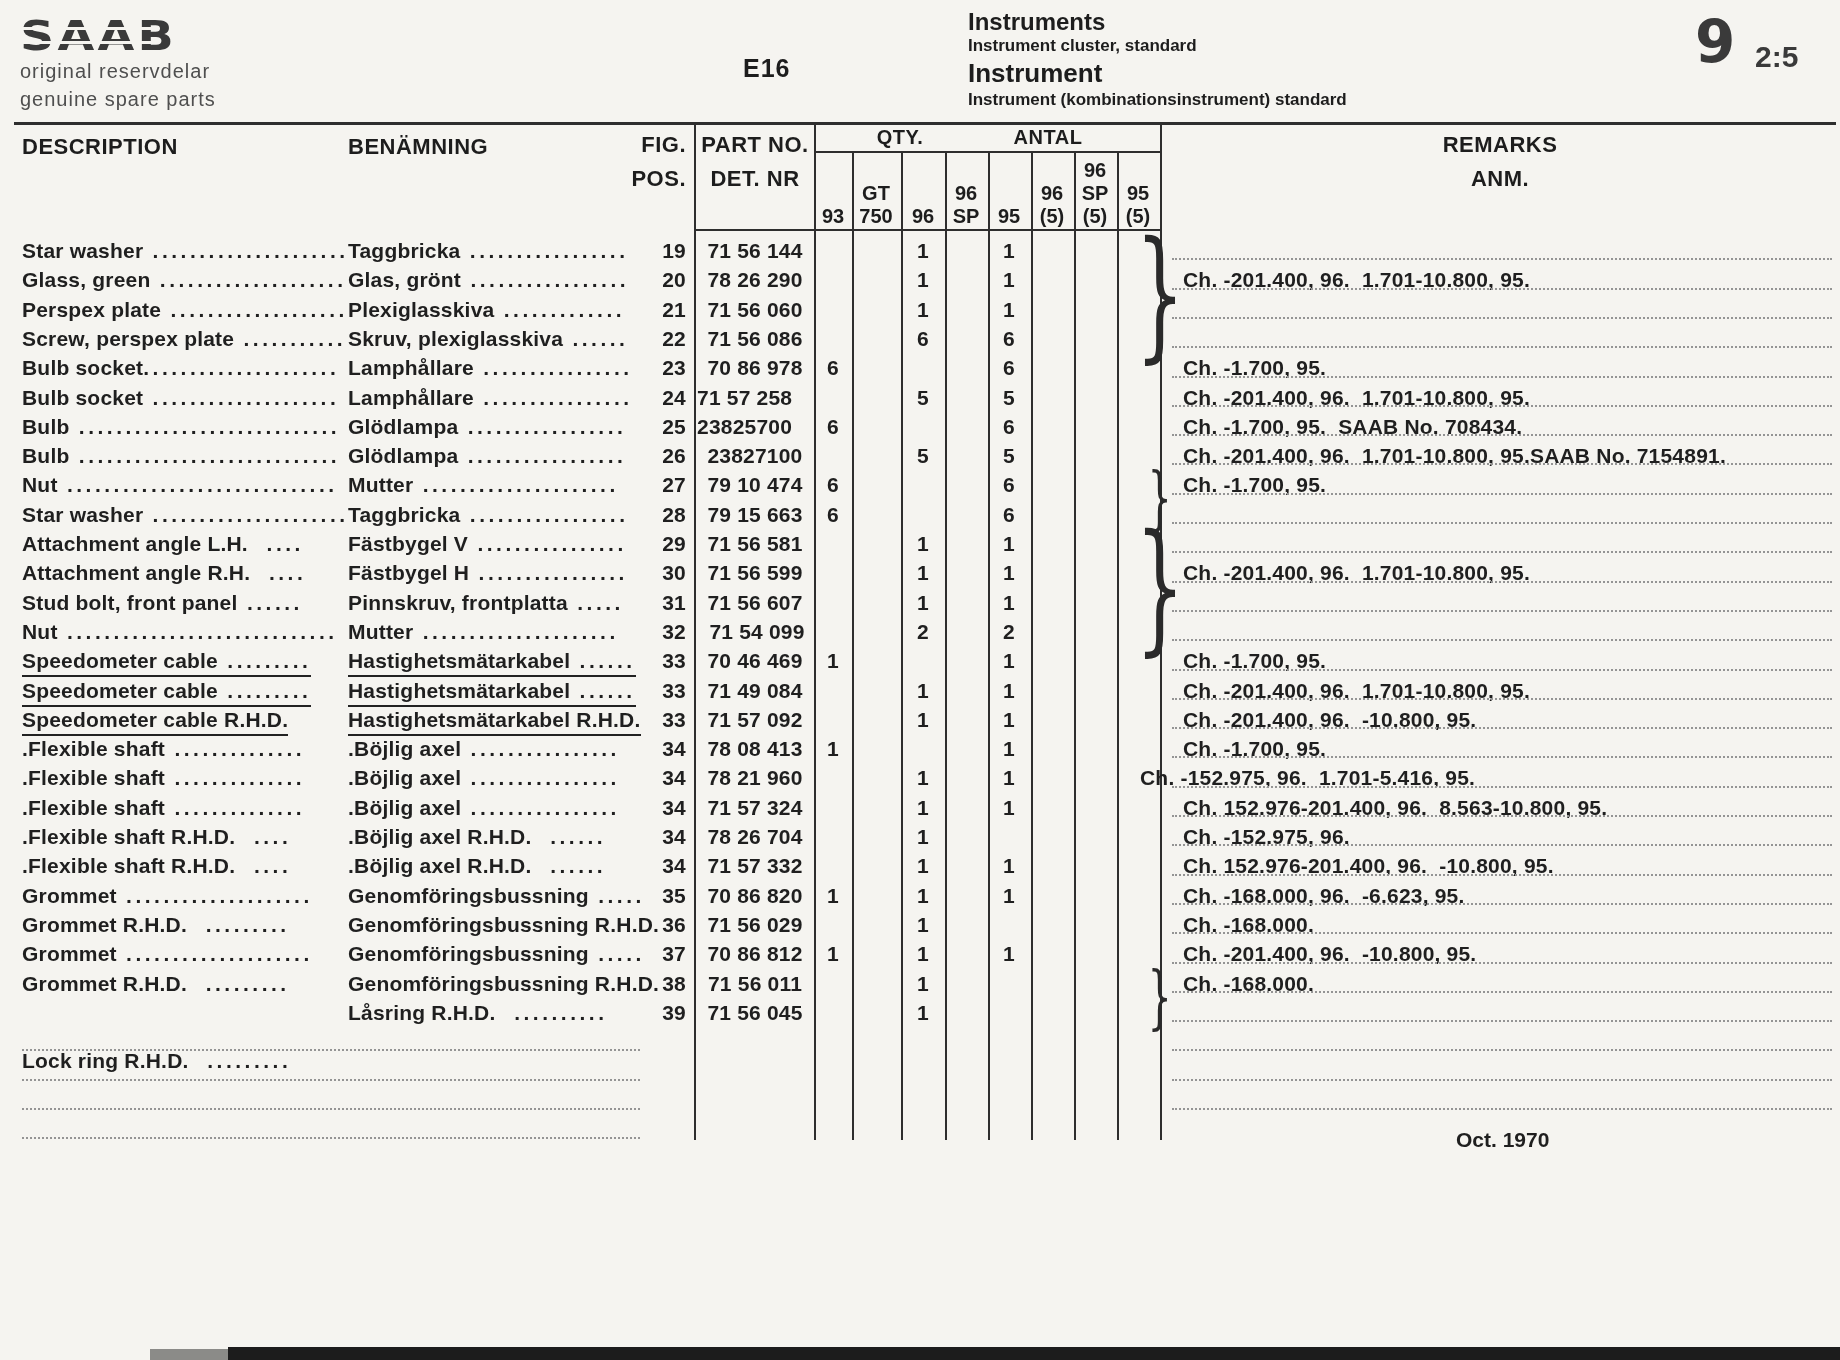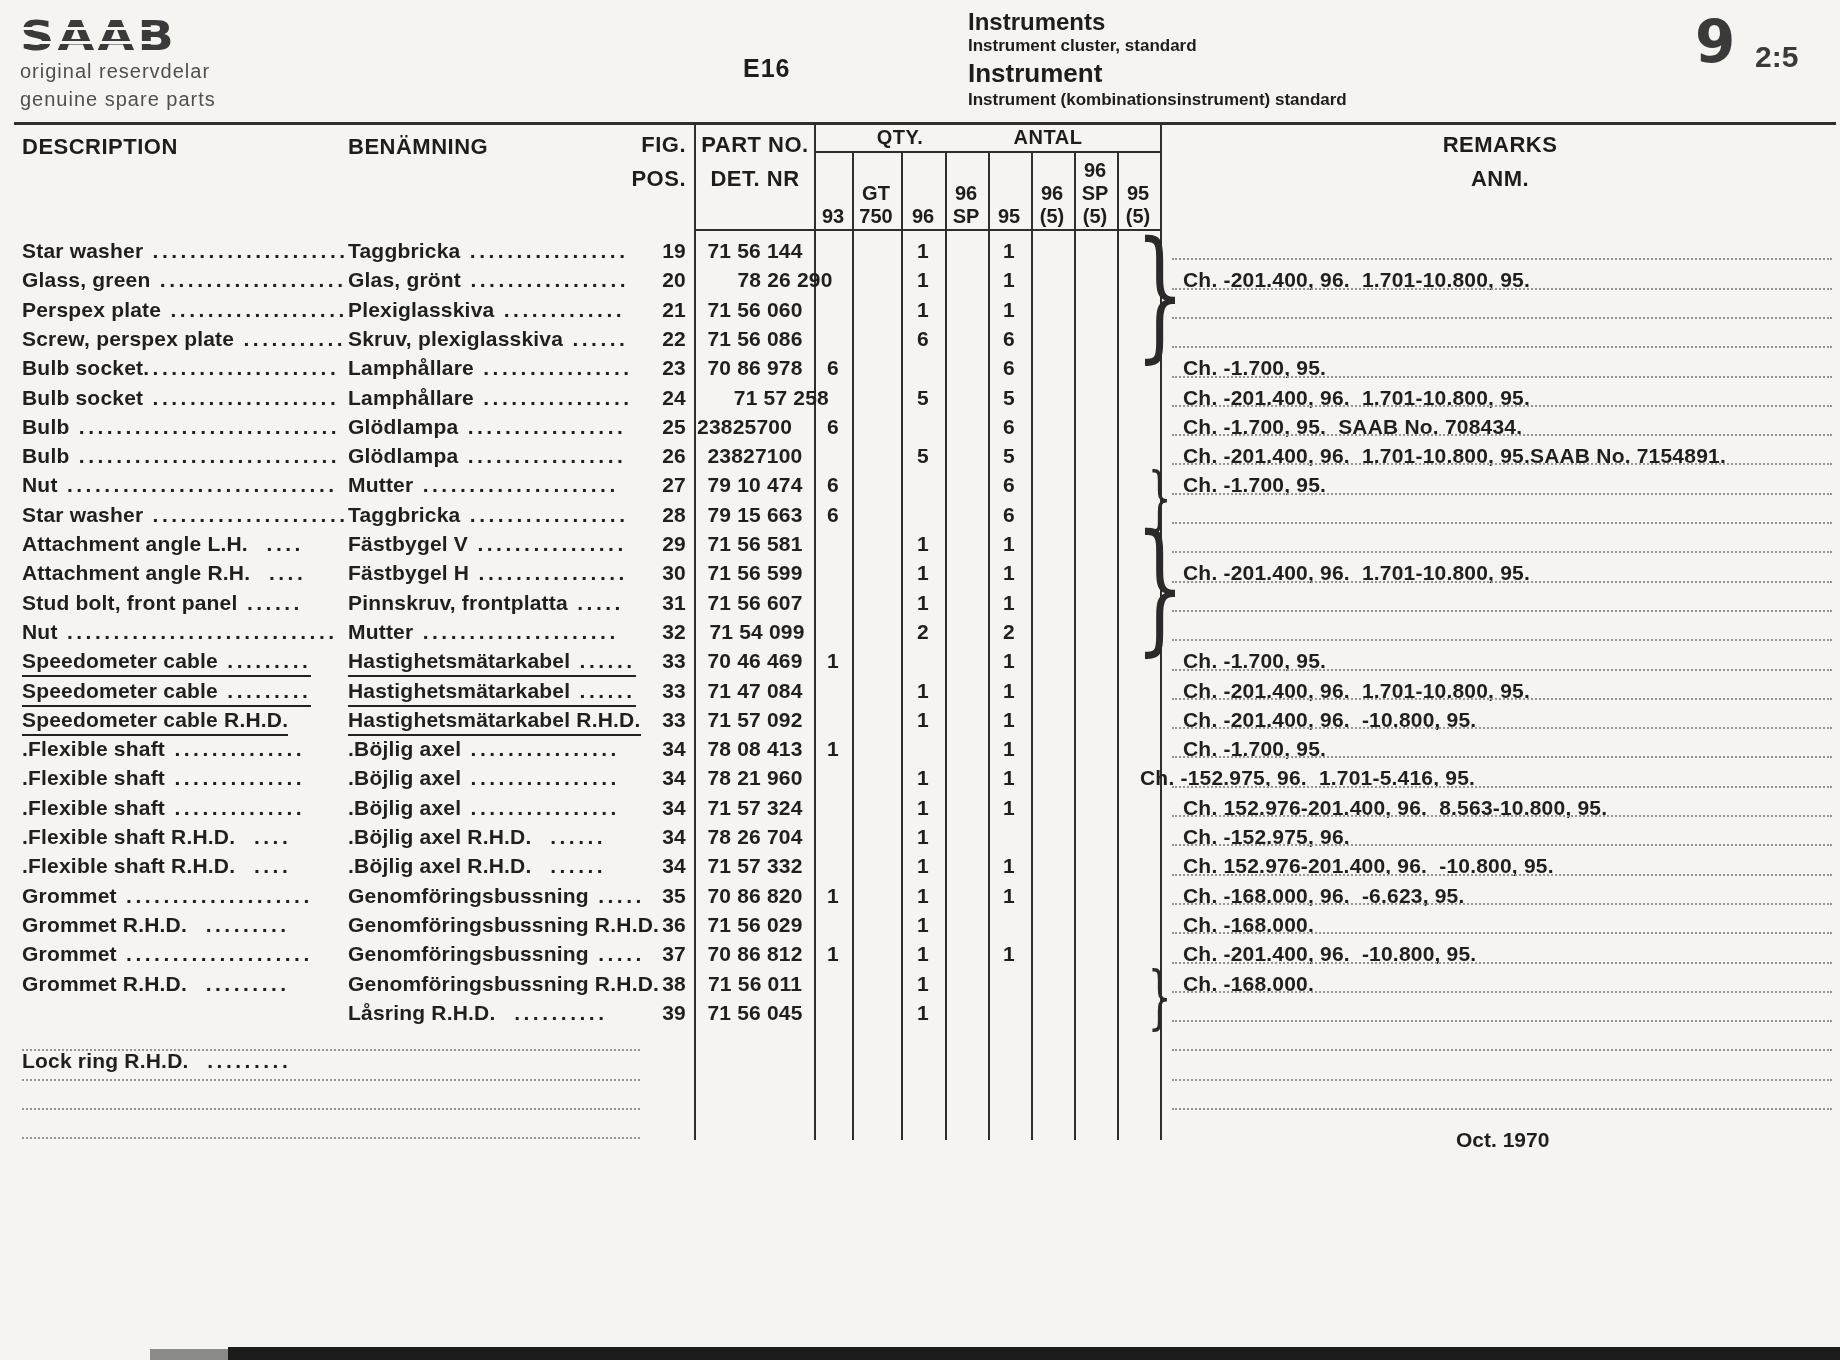--- a/index.html
+++ b/index.html
@@ -88,21 +88,21 @@
 (5)</div>
       <div class="cell" style="left: 22px; top: 236px;">Star washer<span class="dots"> .....................</span></div>
       <div class="cell" style="left: 348px; top: 236px;">Taggbricka<span class="dots"> .................</span></div>
       <div class="cell" style="left: 606px; top: 236px; width: 80px; text-align: right;">19</div>
       <div class="cell" style="left: 697px; top: 236px; width: 116px; text-align: center;">71 56 144</div>
       <div class="cell" style="left: 903px; top: 236px; width: 40px; text-align: center;">1</div>
       <div class="cell" style="left: 989px; top: 236px; width: 40px; text-align: center;">1</div>
       <div class="cell" style="left: 22px; top: 265.3px;">Glass, green<span class="dots"> ....................</span></div>
       <div class="cell" style="left: 348px; top: 265.3px;">Glas, grönt<span class="dots"> .................</span></div>
       <div class="cell" style="left: 606px; top: 265.3px; width: 80px; text-align: right;">20</div>
-      <div class="cell" style="left: 697px; top: 265.3px; width: 116px; text-align: center; margin-left: 30px;">78 26 290</div>
+      <div class="cell" style="left: 697px; top: 265.3px; width: 116px; text-align: center;">78 26 290</div>
       <div class="cell" style="left: 903px; top: 265.3px; width: 40px; text-align: center;">1</div>
       <div class="cell" style="left: 989px; top: 265.3px; width: 40px; text-align: center;">1</div>
       <div class="cell" style="left: 1183px; top: 265.3px;">Ch. -201.400, 96.  1.701-10.800, 95.</div>
       <div class="cell" style="left: 22px; top: 294.6px;">Perspex plate<span class="dots"> ...................</span></div>
       <div class="cell" style="left: 348px; top: 294.6px;">Plexiglasskiva<span class="dots"> .............</span></div>
       <div class="cell" style="left: 606px; top: 294.6px; width: 80px; text-align: right;">21</div>
       <div class="cell" style="left: 697px; top: 294.6px; width: 116px; text-align: center;">71 56 060</div>
       <div class="cell" style="left: 903px; top: 294.6px; width: 40px; text-align: center;">1</div>
       <div class="cell" style="left: 989px; top: 294.6px; width: 40px; text-align: center;">1</div>
       <div class="cell" style="left: 22px; top: 323.9px;">Screw, perspex plate<span class="dots"> ...........</span></div>
@@ -114,21 +114,21 @@
       <div class="cell" style="left: 22px; top: 353.2px;">Bulb socket<span class="dots">.....................</span></div>
       <div class="cell" style="left: 348px; top: 353.2px;">Lamphållare<span class="dots"> ................</span></div>
       <div class="cell" style="left: 606px; top: 353.2px; width: 80px; text-align: right;">23</div>
       <div class="cell" style="left: 697px; top: 353.2px; width: 116px; text-align: center;">70 86 978</div>
       <div class="cell" style="left: 813px; top: 353.2px; width: 40px; text-align: center;">6</div>
       <div class="cell" style="left: 989px; top: 353.2px; width: 40px; text-align: center;">6</div>
       <div class="cell" style="left: 1183px; top: 353.2px;">Ch. -1.700, 95.</div>
       <div class="cell" style="left: 22px; top: 382.5px;">Bulb socket<span class="dots"> ....................</span></div>
       <div class="cell" style="left: 348px; top: 382.5px;">Lamphållare<span class="dots"> ................</span></div>
       <div class="cell" style="left: 606px; top: 382.5px; width: 80px; text-align: right;">24</div>
-      <div class="cell" style="left: 725px; top: 382.5px; width: 104px; text-align: right;">71 57 258</div>
+      <div class="cell" style="left: 697px; top: 382.5px; width: 104px; text-align: left;">71 57 258</div>
       <div class="cell" style="left: 903px; top: 382.5px; width: 40px; text-align: center;">5</div>
       <div class="cell" style="left: 989px; top: 382.5px; width: 40px; text-align: center;">5</div>
       <div class="cell" style="left: 1183px; top: 382.5px;">Ch. -201.400, 96.  1.701-10.800, 95.</div>
       <div class="cell" style="left: 22px; top: 411.8px;">Bulb<span class="dots"> ............................</span></div>
       <div class="cell" style="left: 348px; top: 411.8px;">Glödlampa<span class="dots"> .................</span></div>
       <div class="cell" style="left: 606px; top: 411.8px; width: 80px; text-align: right;">25</div>
       <div class="cell" style="left: 697px; top: 411.8px; width: 116px; ">23825700</div>
       <div class="cell" style="left: 813px; top: 411.8px; width: 40px; text-align: center;">6</div>
       <div class="cell" style="left: 989px; top: 411.8px; width: 40px; text-align: center;">6</div>
       <div class="cell" style="left: 1183px; top: 411.8px;">Ch. -1.700, 95.  SAAB No. 708434.</div>
@@ -180,21 +180,21 @@
       <div class="cell u" style="left: 22px; top: 646.2px;">Speedometer cable<span class="dots"> .........</span></div>
       <div class="cell u" style="left: 348px; top: 646.2px;">Hastighetsmätarkabel<span class="dots"> ......</span></div>
       <div class="cell" style="left: 606px; top: 646.2px; width: 80px; text-align: right;">33</div>
       <div class="cell" style="left: 697px; top: 646.2px; width: 116px; text-align: center;">70 46 469</div>
       <div class="cell" style="left: 813px; top: 646.2px; width: 40px; text-align: center;">1</div>
       <div class="cell" style="left: 989px; top: 646.2px; width: 40px; text-align: center;">1</div>
       <div class="cell" style="left: 1183px; top: 646.2px;">Ch. -1.700, 95.</div>
       <div class="cell u" style="left: 22px; top: 675.5px;">Speedometer cable<span class="dots"> .........</span></div>
       <div class="cell u" style="left: 348px; top: 675.5px;">Hastighetsmätarkabel<span class="dots"> ......</span></div>
       <div class="cell" style="left: 606px; top: 675.5px; width: 80px; text-align: right;">33</div>
-      <div class="cell" style="left: 697px; top: 675.5px; width: 116px; text-align: center;">71 47 084</div>
+      <div class="cell" style="left: 697px; top: 675.5px; width: 116px; text-align: center;">71 49 084</div>
       <div class="cell" style="left: 903px; top: 675.5px; width: 40px; text-align: center;">1</div>
       <div class="cell" style="left: 989px; top: 675.5px; width: 40px; text-align: center;">1</div>
       <div class="cell" style="left: 1183px; top: 675.5px;">Ch. -201.400, 96.  1.701-10.800, 95.</div>
       <div class="cell u" style="left: 22px; top: 704.8px;">Speedometer cable R.H.D.</div>
       <div class="cell u" style="left: 348px; top: 704.8px;">Hastighetsmätarkabel R.H.D.</div>
       <div class="cell" style="left: 606px; top: 704.8px; width: 80px; text-align: right;">33</div>
       <div class="cell" style="left: 697px; top: 704.8px; width: 116px; text-align: center;">71 57 092</div>
       <div class="cell" style="left: 903px; top: 704.8px; width: 40px; text-align: center;">1</div>
       <div class="cell" style="left: 989px; top: 704.8px; width: 40px; text-align: center;">1</div>
       <div class="cell" style="left: 1183px; top: 704.8px;">Ch. -201.400, 96.  -10.800, 95.</div>

